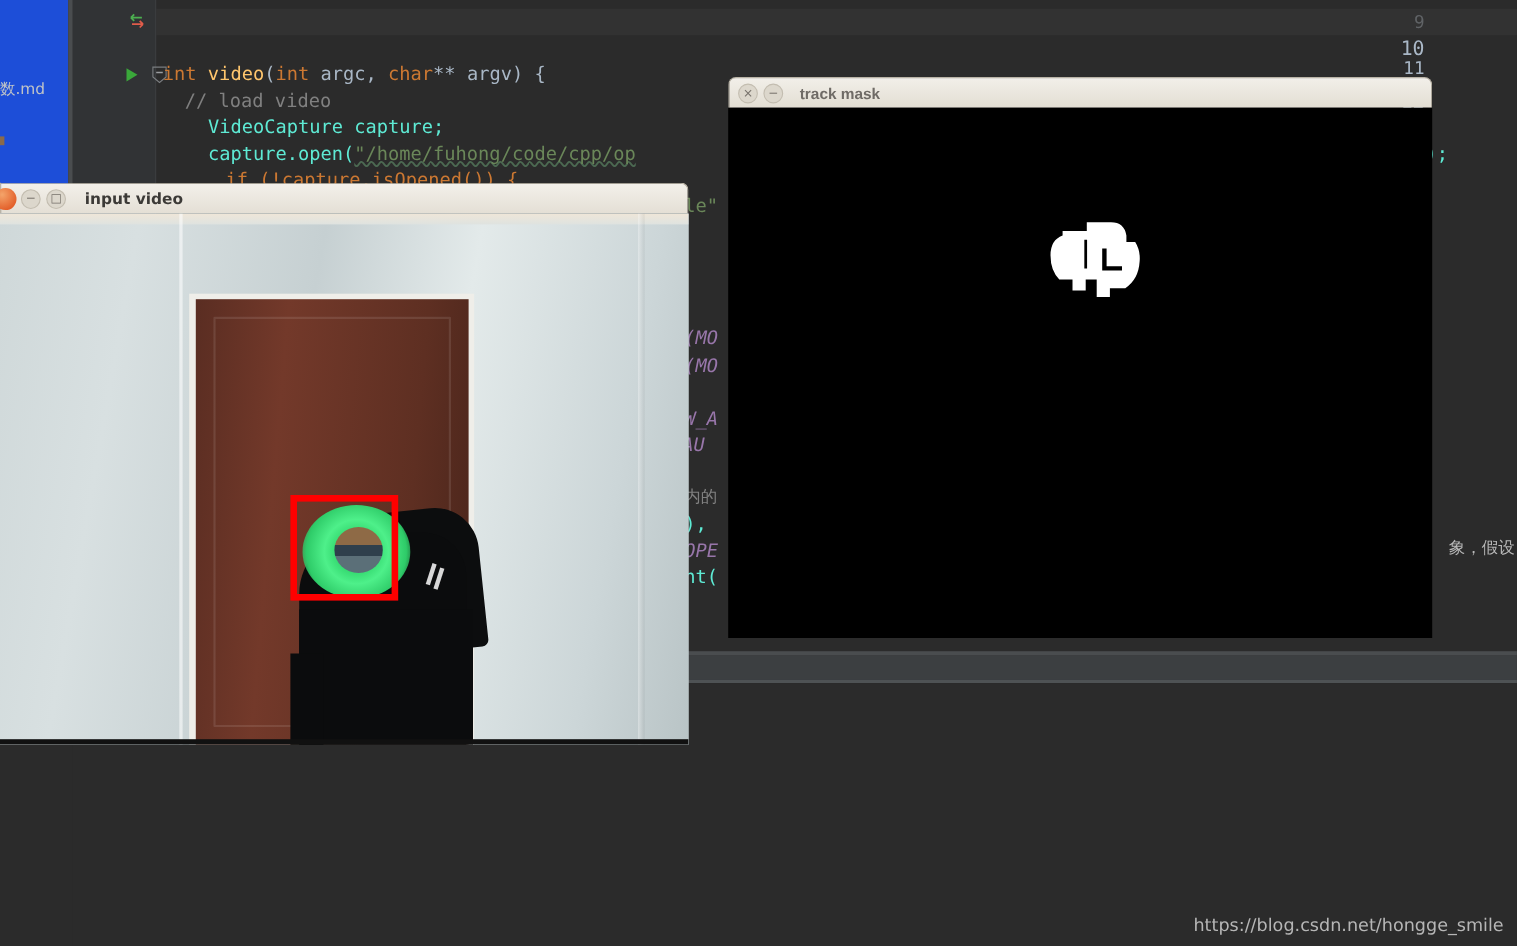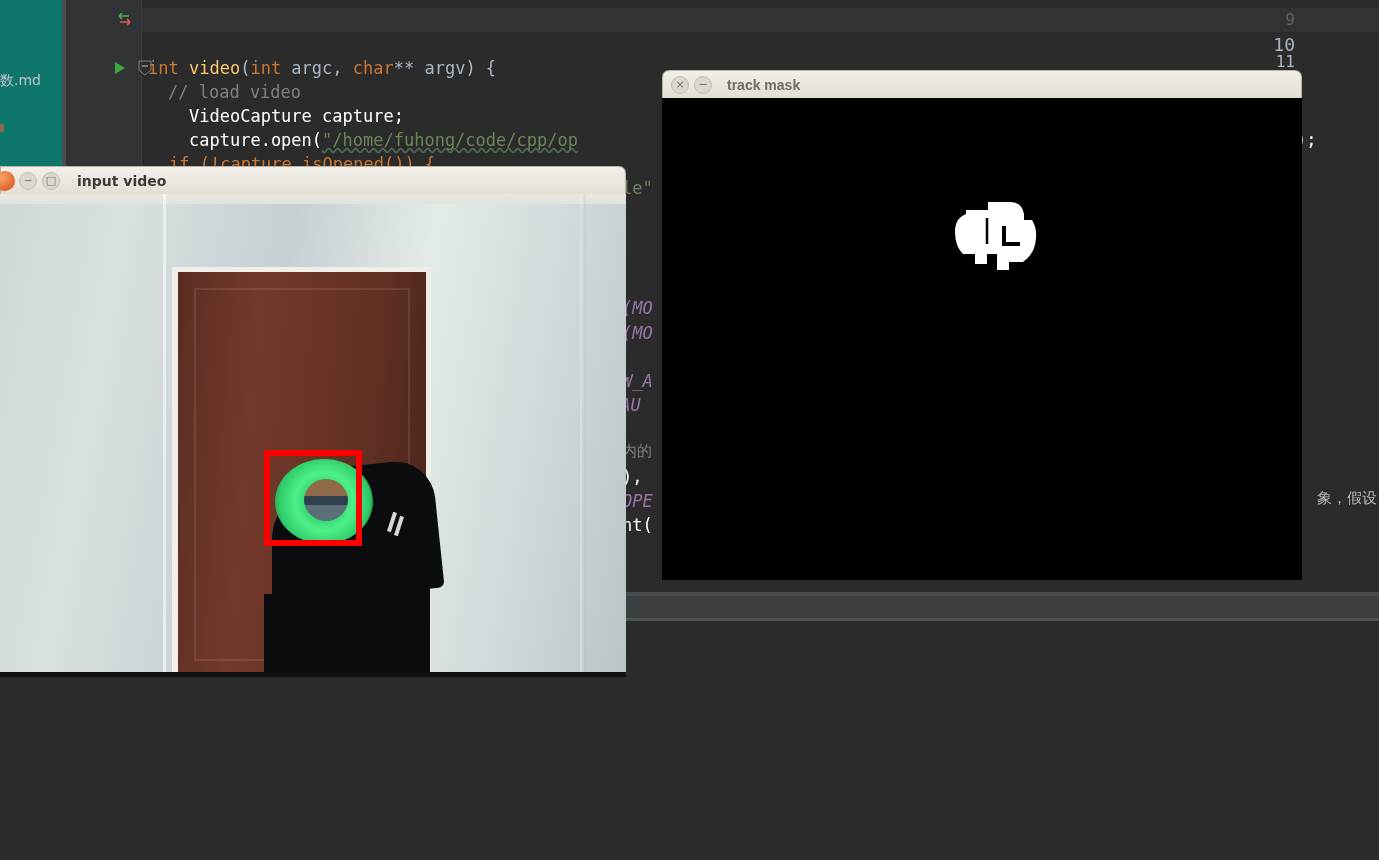--- a/index.html
+++ b/index.html
@@ -3,21 +3,21 @@
 <meta charset="utf-8">
 <style>
   html,body{margin:0;padding:0;background:#2b2b2b;}
   body{width:1379px;height:860px;position:relative;overflow:hidden;
        font-family:"DejaVu Sans","Liberation Sans",sans-serif;}
 
   
   #desktop{position:absolute;inset:0;background:#2b2b2b;}
 
   
-  #sidebar{position:absolute;left:0;top:0;width:62px;height:172px;background:#0f766e;}
+  #sidebar{position:absolute;left:0;top:0;width:62px;height:172px;background:#1d4ed8;}
   #sidebar-file{position:absolute;left:0;top:72px;width:62px;color:#bfc3c7;
        font-size:14px;font-family:"DejaVu Sans",sans-serif;white-space:nowrap;}
   #sidebar-top-ghost{position:absolute;left:8px;top:-4px;color:#9aa0a6;font-size:13px;}
   #sidebar-dot{position:absolute;left:0px;top:124px;width:4px;height:8px;background:#8a6a4a;}
   #sidebar-bot-ghost{position:absolute;left:4px;top:160px;color:#9aa0a6;font-size:12px;}
   #sidebar-divider{position:absolute;left:62px;top:0;width:4px;height:172px;background:#4a4d4f;}
 
   
   #editor{position:absolute;left:66px;top:0;right:0;bottom:0;background:#2b2b2b;}
   #gutter{position:absolute;left:0;top:0;width:75px;height:592px;background:#313335;}
@@ -25,21 +25,21 @@
   .ln{position:absolute;right:84px;color:#606366;font-size:16px;
       font-family:"DejaVu Sans Mono","Liberation Mono",monospace;text-align:right;width:40px;}
   .ln.big{color:#a9b7c6;}
   .gutter-icon{position:absolute;width:18px;height:18px;}
 
   .code-line{position:absolute;left:82px;white-space:pre;font-size:17px;
      font-family:"DejaVu Sans Mono","Liberation Mono",monospace;letter-spacing:0px;}
   .hl-line{position:absolute;left:76px;right:0;height:24px;background:#323232;}
   .kw{color:#cc7832;}
   .fn{color:#ffc66d;}
-  .typ{color:#ffffff;}
+  .typ{color:#5eead4;}
   .pn{color:#a9b7c6;}
   .cmt{color:#808080;}
   .str{color:#6a8759;}
   .mac{color:#9876aa;font-style:italic;}
   .spell{text-decoration:underline wavy #4c6a52;text-decoration-skip-ink:none;}
 
   
   #panel-sep1{position:absolute;left:0;top:592px;right:0;height:4px;background:#4a4d4f;}
   #panel-toolbar{position:absolute;left:0;top:596px;right:0;height:22px;background:#3c3f41;}
   #panel-sep2{position:absolute;left:0;top:618px;right:0;height:3px;background:#4e5254;}
@@ -155,21 +155,21 @@
 
 
     <div class="code-line" style="top:58px"><span class="kw">int</span><span class="typ"> </span><span class="fn">video</span><span class="pn">(</span><span class="kw">int</span><span class="pn"> argc, </span><span class="kw">char</span><span class="pn">** argv) {</span></div>
 
     <div class="code-line" style="top:82px"><span class="cmt" style="margin-left:20px">// load video</span></div>
 
     <div class="code-line" style="top:106px"><span style="margin-left:41px" class="typ"><span>VideoCapture</span><span> capture;</span></span></div>
 
     <div class="code-line" style="top:130px"><span style="margin-left:41px" class="typ">capture.open(</span><span class="str spell">"/home/fuhong/code/cpp/op</span></div>
 
-    <div class="code-line" style="top:154px;color:#cc7832"><span style="margin-left:21px">if (!capture.isOpened()) {</span></div>
+    <div class="code-line" style="top:154px;color:#cc7832"><span style="margin-left:57px">if (!capture.isOpened()) {</span></div>
 
     <div class="code-line" style="top:130px;left:1230px"><span class="typ">);</span></div>
 
     <div class="code-line" style="top:178px;left:556px"><span class="str">le"</span></div>
     <div class="code-line" style="top:298px;left:556px"><span class="mac">(MO</span></div>
     <div class="code-line" style="top:323px;left:556px"><span class="mac">(MO</span></div>
     <div class="code-line" style="top:371px;left:556px"><span class="mac">W_A</span></div>
     <div class="code-line" style="top:395px;left:544px"><span class="mac">_AU</span></div>
     <div class="code-line" style="top:442px;left:556px;font-size:15px"><span class="cmt">内的</span></div>
     <div class="code-line" style="top:467px;left:556px"><span class="typ">),</span></div>
@@ -238,13 +238,14 @@
       <div class="stripe" style="left:390px;top:318px;transform:rotate(18deg)"></div>
       <div class="stripe" style="left:397px;top:322px;transform:rotate(18deg)"></div>
 
       <div class="green-ring"></div>
       <div class="ring-hole"></div>
       <div class="track-box"></div>
       <div class="video-bottom"></div>
     </div>
   </div>
 
+  <div id="watermark">https://blog.csdn.net/hongge_smile</div>
 </div>
 
 </body></html>

